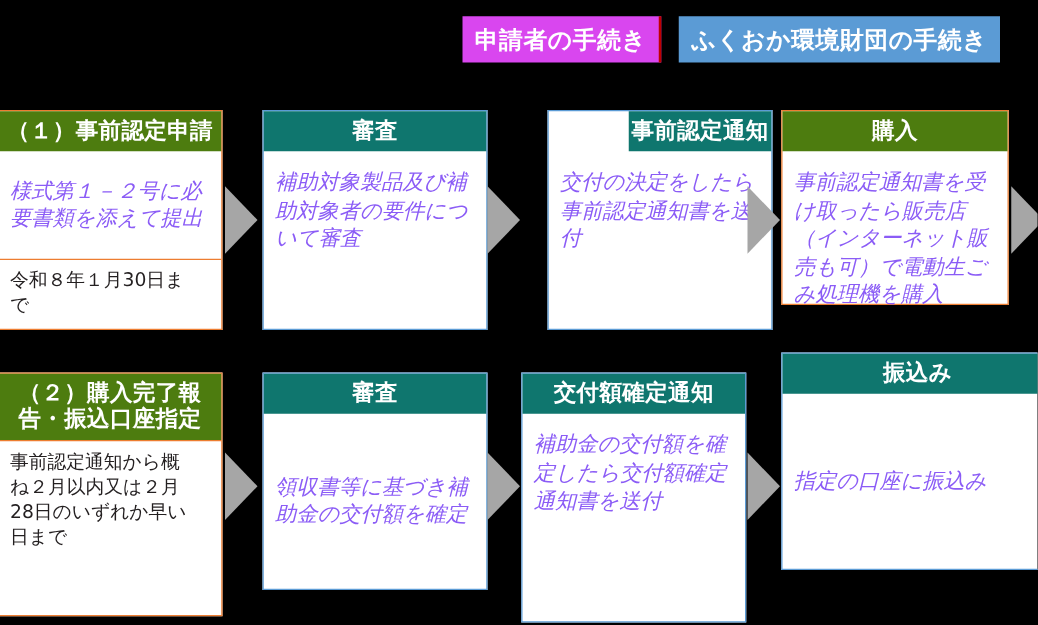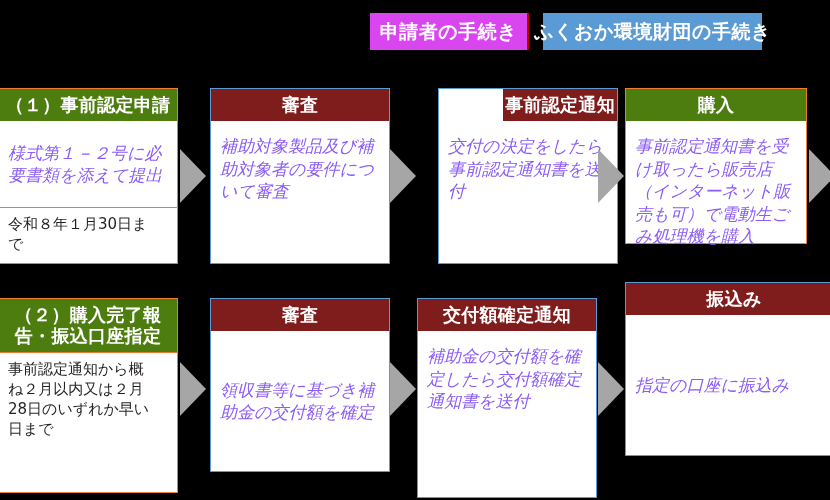--- a/index.html
+++ b/index.html
@@ -31,21 +31,21 @@
     white-space: nowrap;
   }
   .legend-applicant {
     left: 370px;
     width: 157px;
     background: #d946ef;
     border-right: 2px solid #c00000;
   }
   .legend-foundation {
     left: 543px;
-    width: 219px;
+    width: 257px;
     background: #5B9BD5;
   }
 
   
   .box {
     position: absolute;
     box-sizing: border-box;
     background: #ffffff;
     display: flex;
     flex-direction: column;
@@ -57,21 +57,21 @@
     flex: 0 0 auto;
     color: #ffffff;
     font-size: 18px;
     font-weight: bold;
     text-align: center;
     line-height: 1.18;
     padding: 5px 2px 6px 2px;
     letter-spacing: 0.3px;
   }
   .box.orange > .box-header { background: #4d7c0f; }
-  .box.blue   > .box-header { background: #7f1d1d; }
+  .box.blue   > .box-header { background: #0f766e; }
 
   .box-body {
     flex: 1 1 auto;
     display: flex;
     align-items: center;
     padding: 6px 9px;
     font-size: 17px;
     line-height: 1.32;
     color: #8b5cf6;
     font-style: italic;

